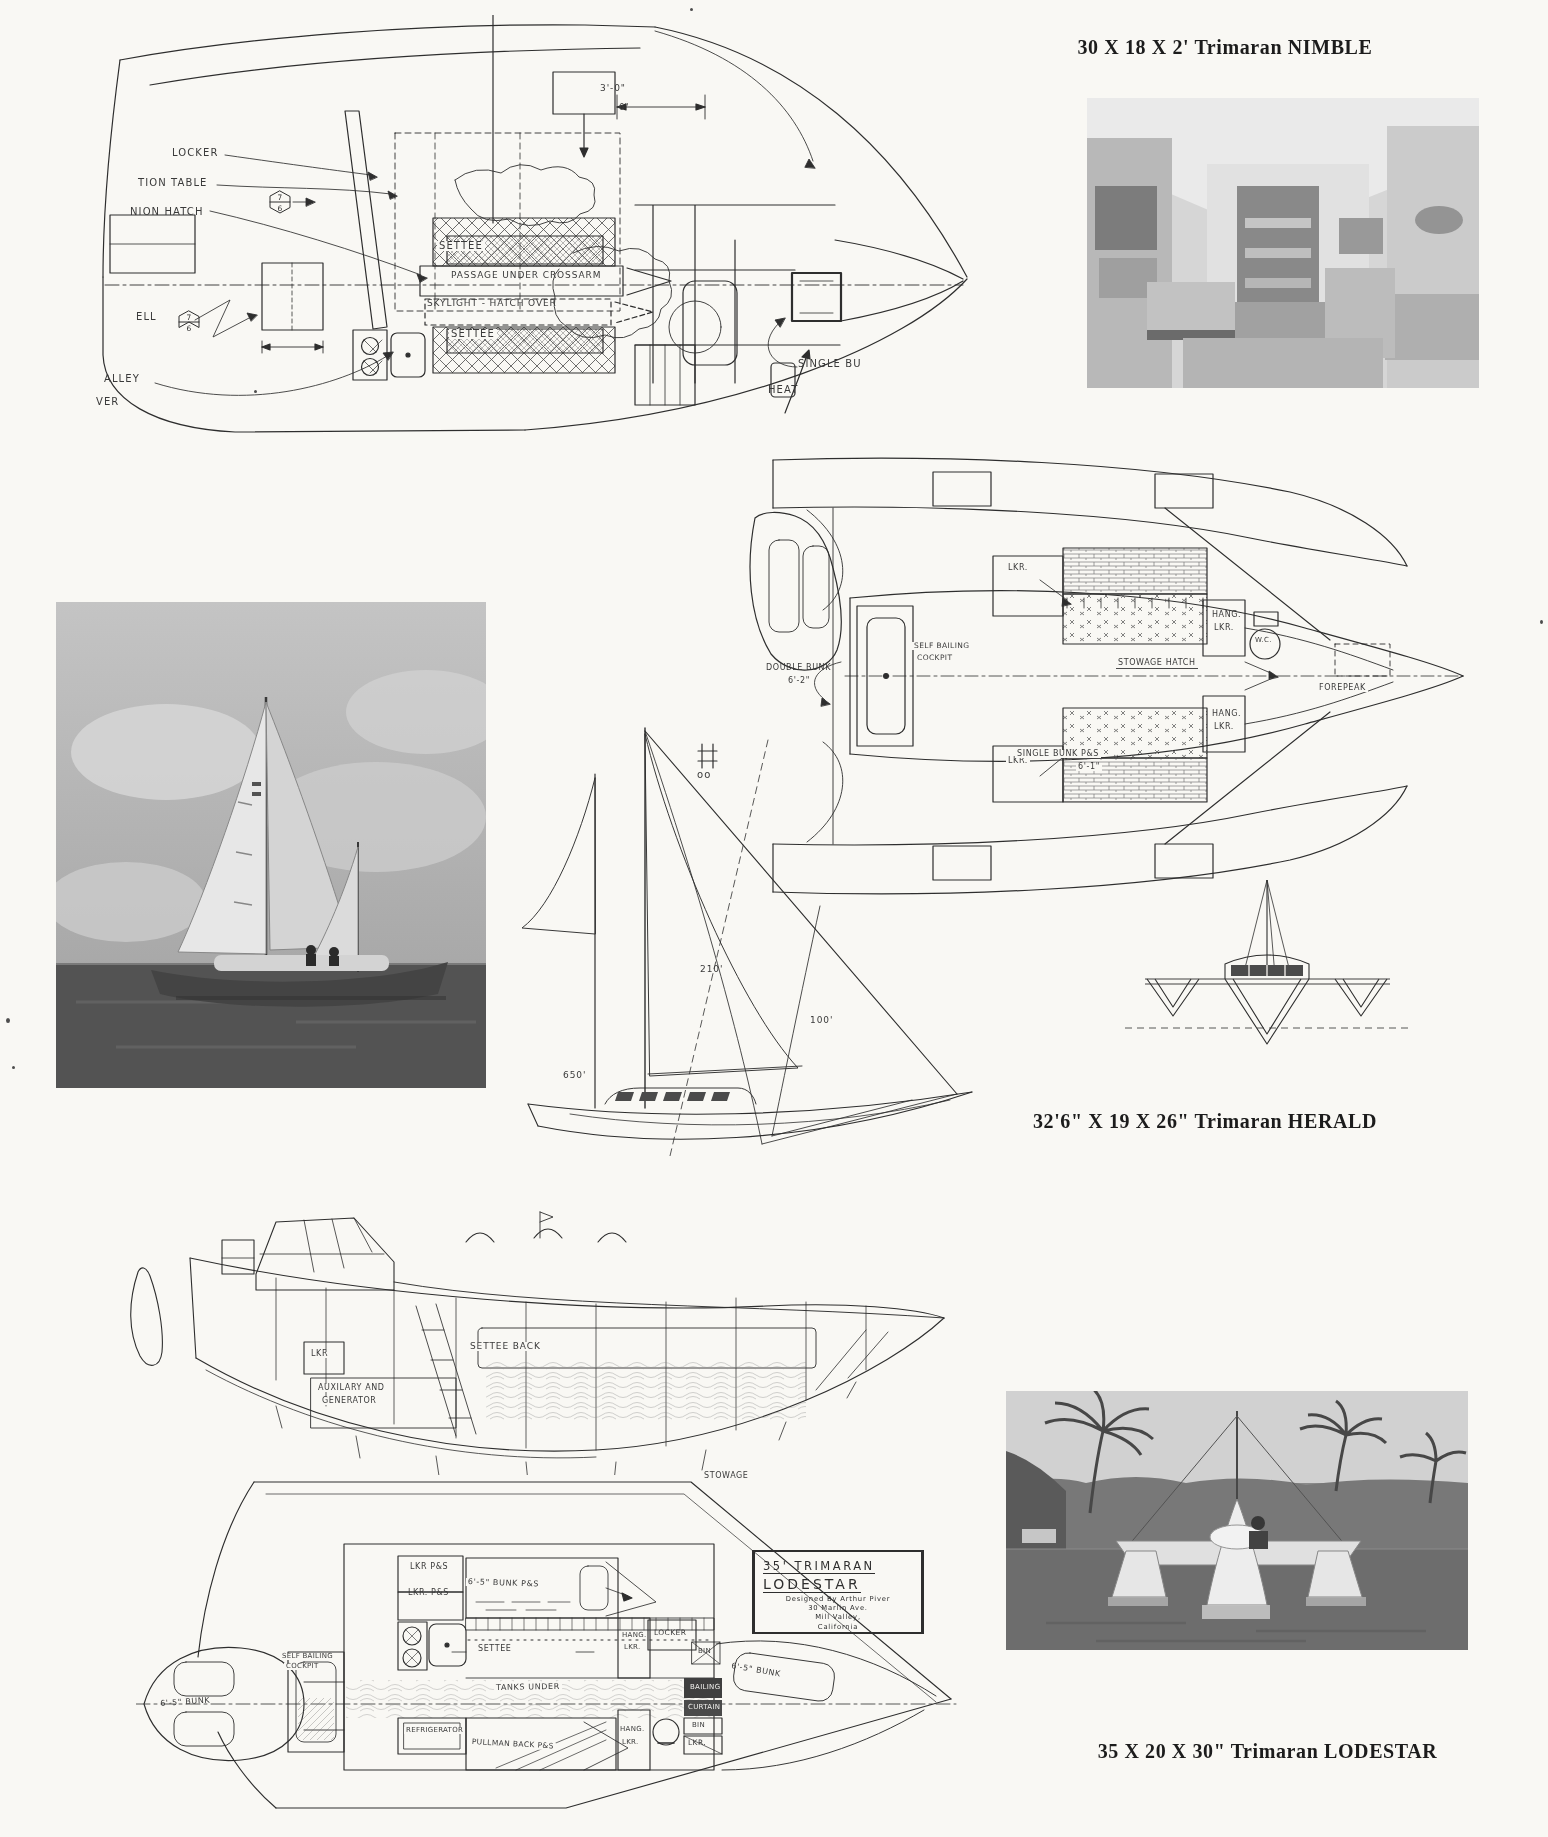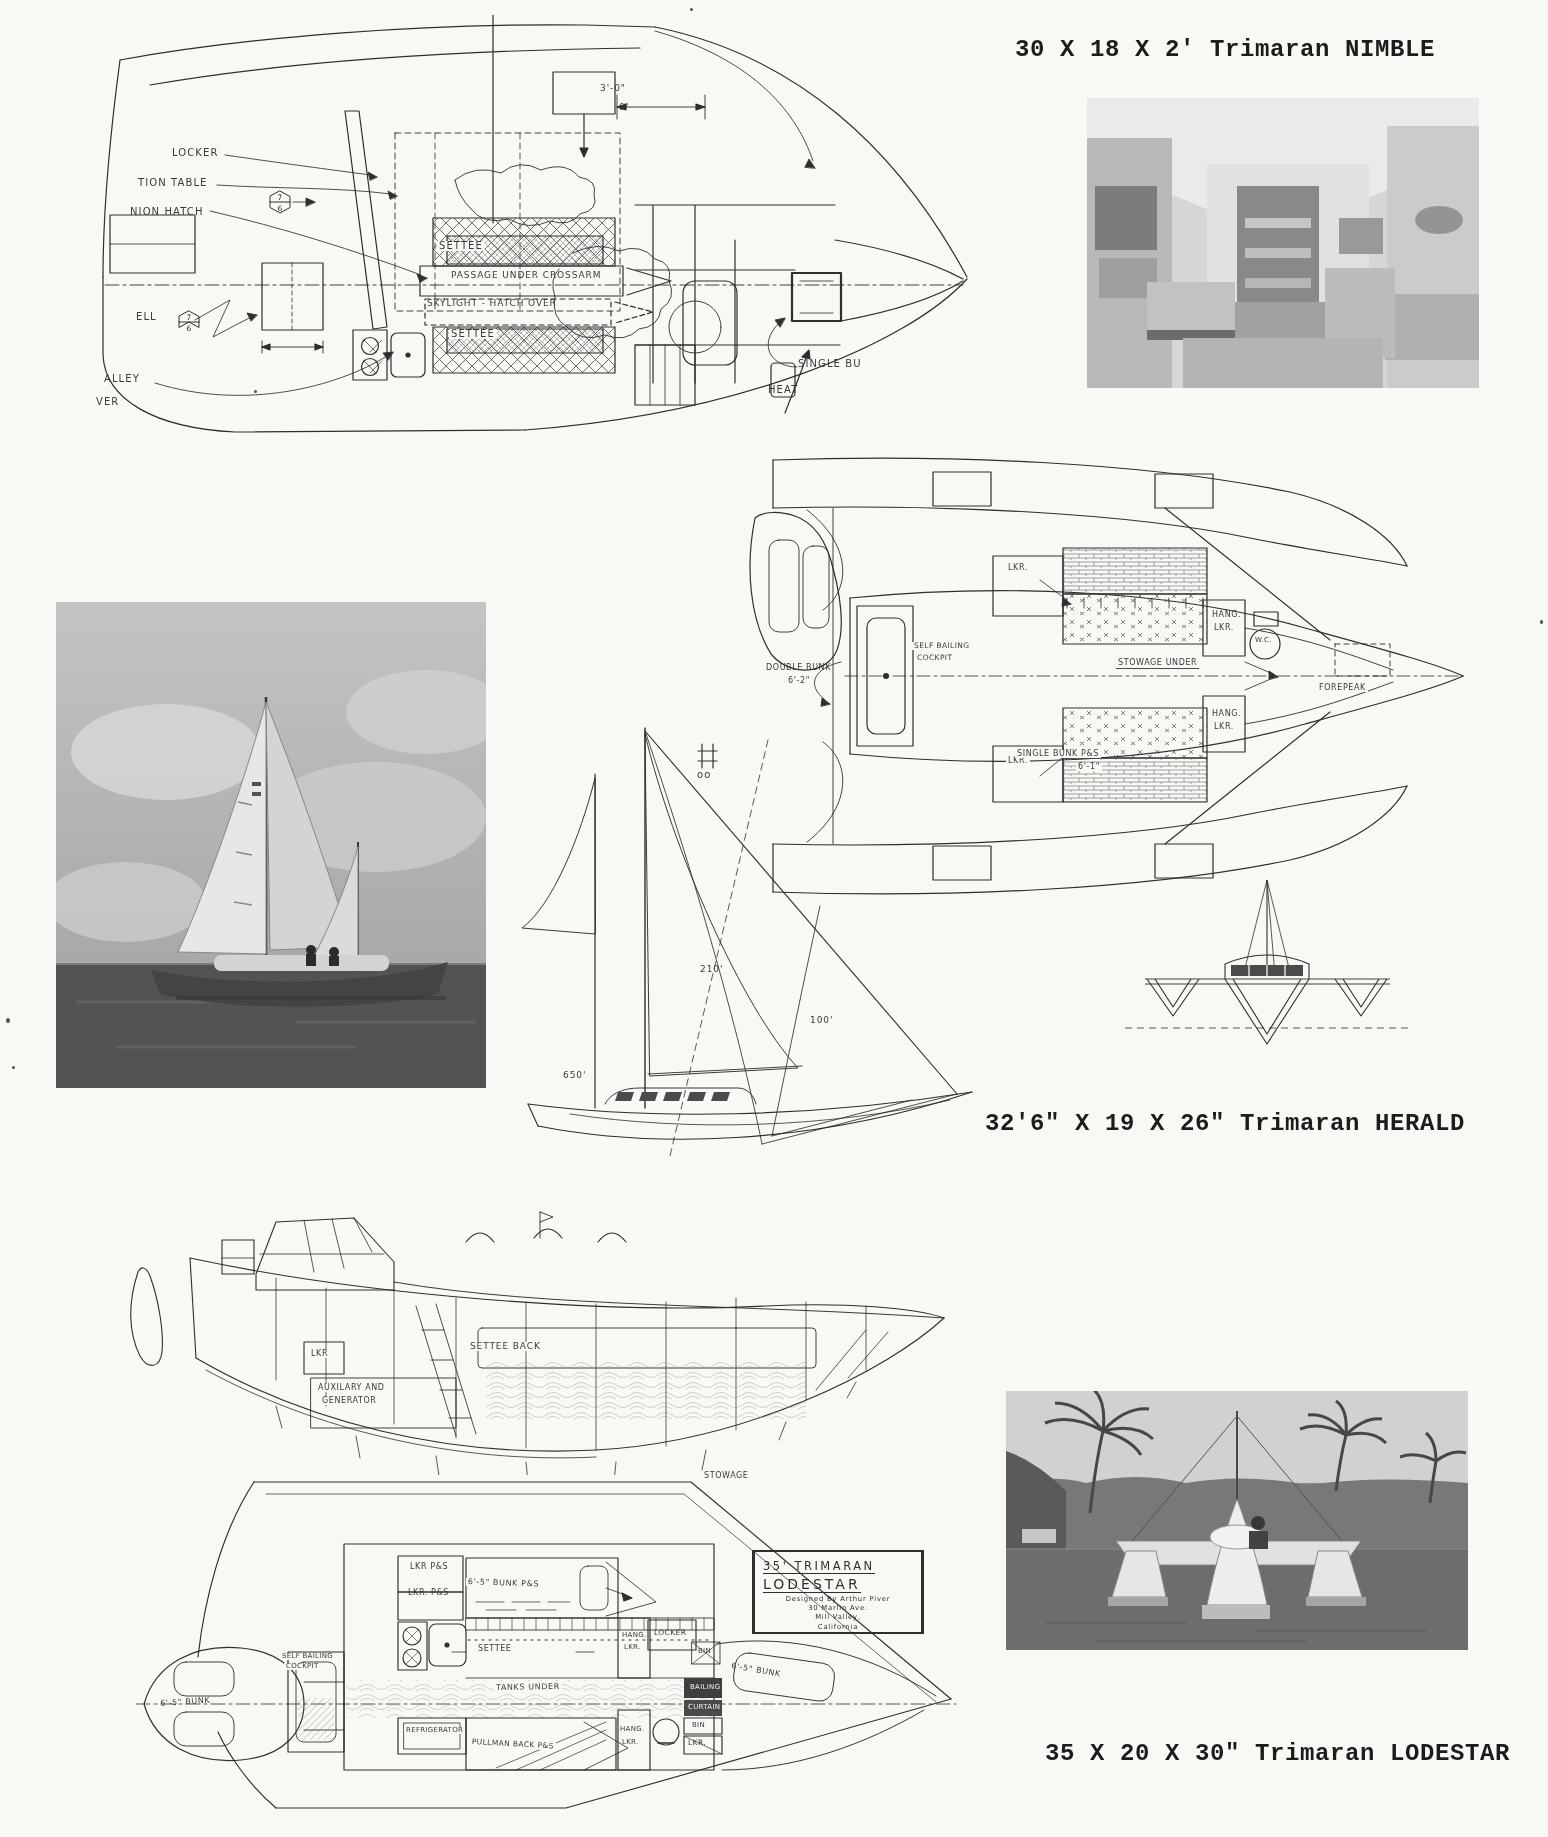--- a/index.html
+++ b/index.html
@@ -9,22 +9,22 @@
   svg{display:block;}
   .lbl{position:absolute;font:10px "DejaVu Sans",sans-serif;letter-spacing:1.1px;color:#3a3a3a;
        white-space:nowrap;transform-origin:0 0;line-height:1;}
   .s9{font-size:9px;letter-spacing:.9px}
   .s8{font-size:8px;letter-spacing:.6px}
   .s7{font-size:7.5px;letter-spacing:.4px}
   .s6{font-size:7px;letter-spacing:.3px}
   .bg{background:#f9f8f4;padding:0 2px;}
   .und{border-bottom:1px solid #4a4a4a;padding-bottom:1px;}
   .wht{color:#f2f1ee;}
-  .cap{position:absolute;font-weight:bold;font-size:24px;color:#1c1c1c;letter-spacing:.6px;
-       text-align:center;white-space:nowrap;font-family:Liberation Mono, monospace;}
+  .cap{position:absolute;font-weight:bold;font-size:20px;color:#1c1c1c;letter-spacing:.6px;
+       text-align:center;white-space:nowrap;font-family:Liberation Serif, serif;}
   .photo{position:absolute;overflow:hidden;background:#d8d5d0;}
   .photo svg{filter:blur(.6px) grayscale(1);}
   .tblock{position:absolute;left:752px;top:1550px;width:172px;height:84px;
           border-top:2px solid #2e2e2e;border-bottom:2px solid #2e2e2e;
           border-left:3px solid #2e2e2e;border-right:3px solid #2e2e2e;
           padding:4px 8px;box-sizing:border-box;color:#2e2e2e;}
   .tb1{font:11.5px "DejaVu Sans",sans-serif;letter-spacing:2.5px;border-bottom:1px solid #2e2e2e;
        display:inline-block;margin-bottom:1px;}
   .tb2{font:14px "DejaVu Sans",sans-serif;letter-spacing:3px;border-bottom:1px solid #2e2e2e;
        display:inline-block;margin-bottom:2px;}
@@ -320,21 +320,21 @@
   <span class="lbl s8 bg" style="left:1006px;top:757px">LKR.</span>
   <span class="lbl s7 bg" style="left:912px;top:642px">SELF BAILING</span>
   <span class="lbl s7 bg" style="left:915px;top:654px">COCKPIT</span>
   <span class="lbl s8" style="left:766px;top:664px">DOUBLE BUNK</span>
   <span class="lbl s8" style="left:788px;top:677px">6'-2"</span>
   <span class="lbl s8" style="left:1212px;top:611px">HANG.</span>
   <span class="lbl s8" style="left:1214px;top:624px">LKR.</span>
   <span class="lbl s8" style="left:1212px;top:710px">HANG.</span>
   <span class="lbl s8" style="left:1214px;top:723px">LKR.</span>
   <span class="lbl s6" style="left:1255px;top:637px">W.C.</span>
-  <span class="lbl s8 bg und" style="left:1116px;top:659px">STOWAGE UNDER</span>
+  <span class="lbl s8 bg und" style="left:1116px;top:659px">STOWAGE HATCH</span>
   <span class="lbl s8 bg" style="left:1317px;top:684px">FOREPEAK</span>
   <span class="lbl s8 bg" style="left:1015px;top:750px">SINGLE BUNK P&amp;S</span>
   <span class="lbl s8 bg" style="left:1076px;top:763px">6'-1"</span>
 
   <span class="lbl s9" style="left:563px;top:1071px">650'</span>
   <span class="lbl s9" style="left:700px;top:965px">210'</span>
   <span class="lbl s9" style="left:810px;top:1016px">100'</span>
   <span class="lbl" style="left:697px;top:770px">oo</span>
 
   <div class="photo" style="left:56px;top:602px;width:430px;height:486px">

